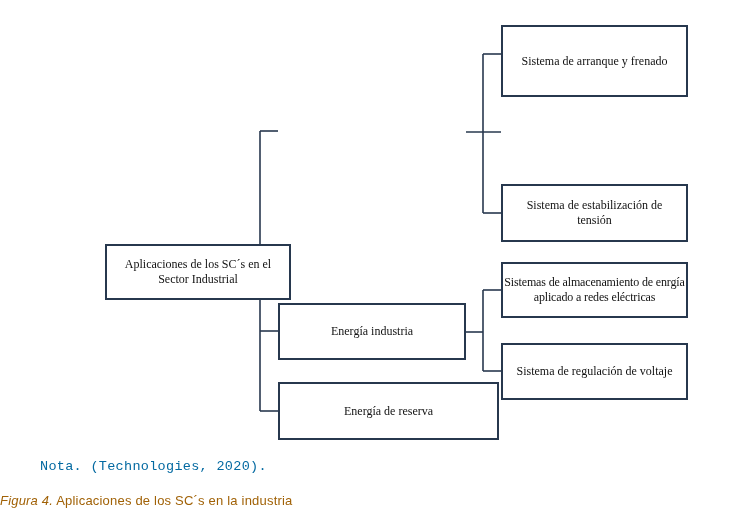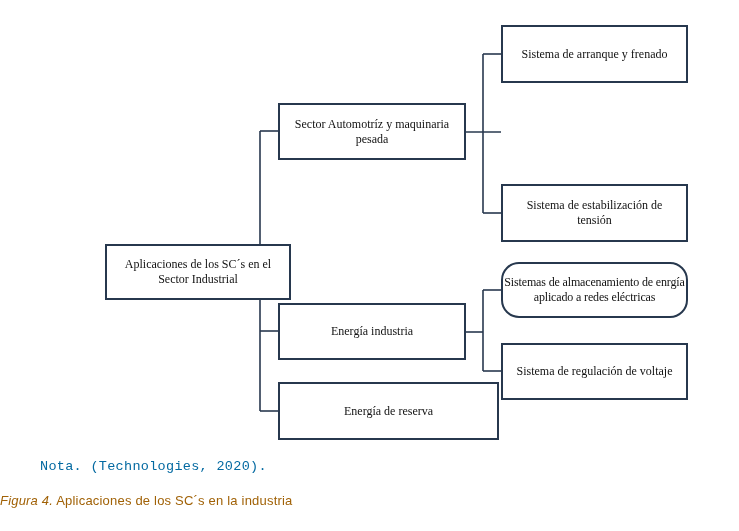--- a/index.html
+++ b/index.html
@@ -37,24 +37,24 @@
     padding: 0 5px;
   }
   .node.tight {
     padding: 0 1px;
     letter-spacing: -0.15px;
   }
   .node-root   { left: 57px;  top: 244px; width: 186px; height: 56px; margin-left: 48px; }
   .node-mid1   { left: 278px; top: 103px; width: 188px; height: 57px; }
   .node-mid2   { left: 278px; top: 303px; width: 188px; height: 57px; }
   .node-mid3   { left: 278px; top: 382px; width: 221px; height: 58px; }
-  .node-r1     { left: 501px; top: 25px;  width: 187px; height: 58px; }
+  .node-r1     { left: 501px; top: 25px;  width: 187px; height: 72px; }
   .node-r2     { left: 501px; top: 104px; width: 187px; height: 58px; }
   .node-r3     { left: 501px; top: 184px; width: 187px; height: 58px; }
-  .node-r4     { left: 501px; top: 262px; width: 187px; height: 56px; border-radius: 18px; }
+  .node-r4     { left: 501px; top: 262px; width: 187px; height: 56px; }
   .node-r5     { left: 501px; top: 343px; width: 187px; height: 57px; }
 
   .figure-note {
     position: absolute;
     left: 40px;
     top: 459px;
     font-family: Liberation Mono, monospace;
     font-size: 13.5px;
     letter-spacing: 0.3px;
     color: #0369a1;
@@ -98,21 +98,20 @@
       <line x1="466" y1="332" x2="483" y2="332"></line>
 
       <line x1="483" y1="290" x2="483" y2="371"></line>
       <line x1="483" y1="290" x2="501" y2="290"></line>
       <line x1="483" y1="371" x2="501" y2="371"></line>
     </g>
   </svg>
 
   <div class="node node-root">Aplicaciones de los SC´s en el Sector Industrial</div>
 
-  <div class="node node-mid1">Sector Automotríz y maquinaria pesada</div>
   <div class="node node-mid2">Energía industria</div>
   <div class="node node-mid3">Energía de reserva</div>
 
   <div class="node node-r1">Sistema de arranque y frenado</div>
   <div class="node node-r3">Sistema de estabilización de tensión</div>
   <div class="node node-r4 tight">Sistemas de almacenamiento de enrgía aplicado a redes eléctricas</div>
   <div class="node node-r5">Sistema de regulación de voltaje</div>
 
   <div class="figure-note">Nota. (Technologies, 2020).</div>
 

